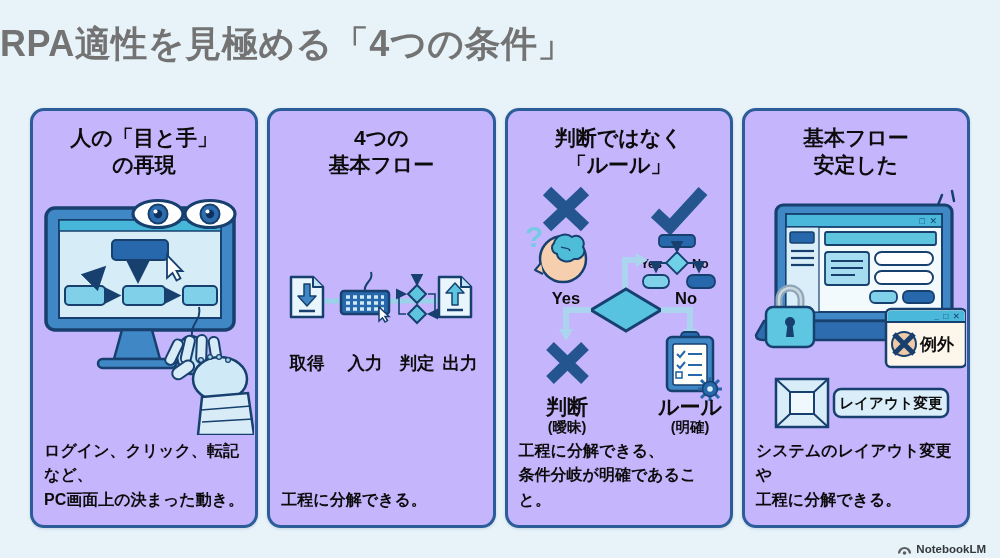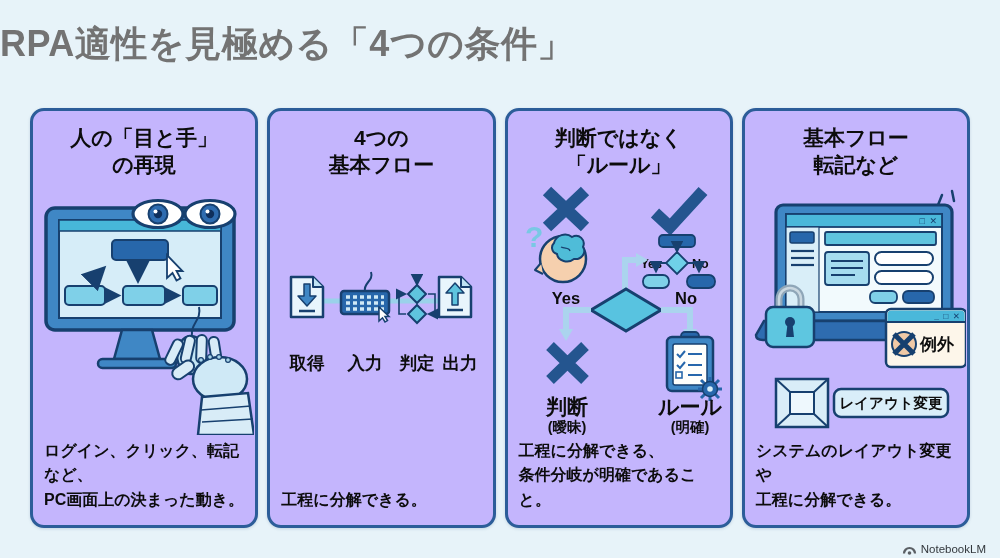--- a/index.html
+++ b/index.html
@@ -26,21 +26,21 @@
     line-height:1.3;color:#0c0c0c;
   }
   .illus{flex:1;width:100%;display:flex;align-items:center;justify-content:center;overflow:hidden;}
   .illus svg{display:block;}
   .caption{
     margin:0 0 12px;padding:0 6px 0 11px;align-self:flex-start;
     font-size:16px;font-weight:700;line-height:1.55;color:#0c0c0c;
   }
   .footer-brand{
     position:absolute;right:14px;bottom:3px;display:flex;align-items:center;gap:4px;
-    font-size:11.5px;font-weight:400;color:#33383d;
+    font-size:11.5px;font-weight:700;color:#33383d;
   }
   svg text{font-family:"Liberation Sans","DejaVu Sans",sans-serif;}
 </style>
 </head>
 <body>
 
 <div class="stage">
 
   <h1 class="title">RPA適性を見極める「4つの条件」</h1>
 
@@ -231,21 +231,21 @@
       </div>
       <p class="caption">
         <span>工程に分解できる、</span><br>
         <span>条件分岐が明確であること。</span>
       </p>
     </section>
 
     <section class="panel">
       <h2 class="panel-title">
         <span>基本フロー</span><br>
-        <span>転記など</span>
+        <span>安定した</span>
       </h2>
       <div class="illus">
         <svg width="220" height="252" viewBox="0 0 220 252">
           <g>
             <path d="M196,12 L192,22 M206,8 L208,18" stroke="#17406f" stroke-width="2.5" stroke-linecap="round"></path>
           </g>
           <g>
             <rect x="30" y="22" width="176" height="116" rx="7" fill="#3f87c5" stroke="#17406f" stroke-width="3.2"></rect>
             <rect x="40" y="31" width="156" height="98" fill="#f2fafd" stroke="#17406f" stroke-width="2"></rect>
             <rect x="40" y="31" width="156" height="13" fill="#4ab8da" stroke="#17406f" stroke-width="1.8"></rect>

